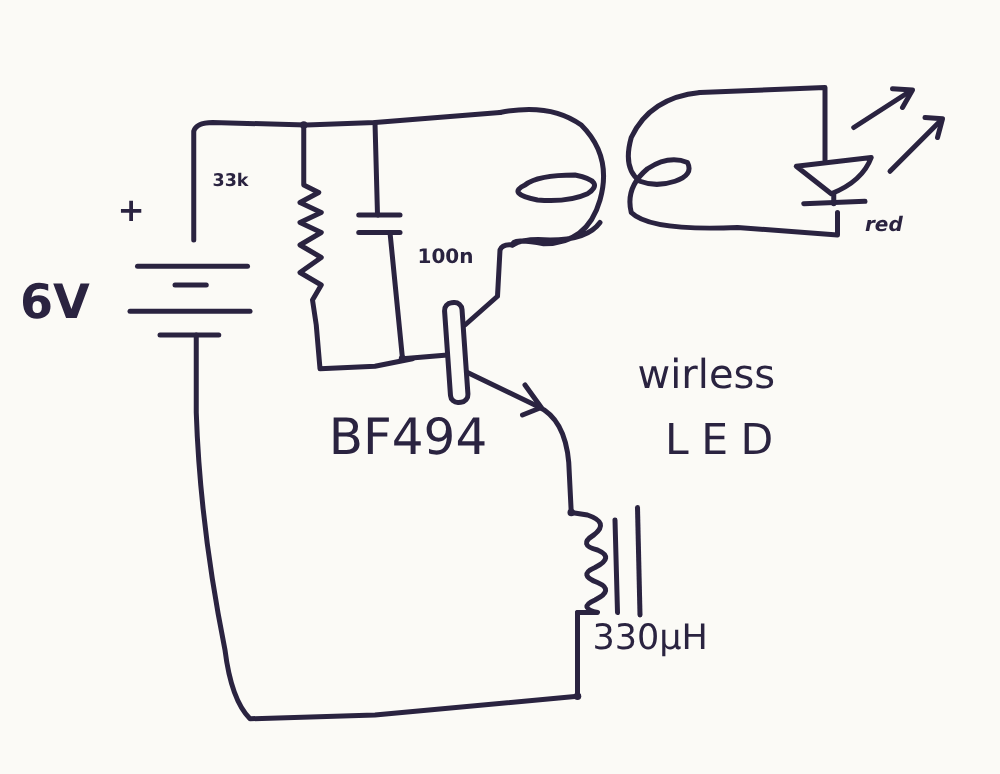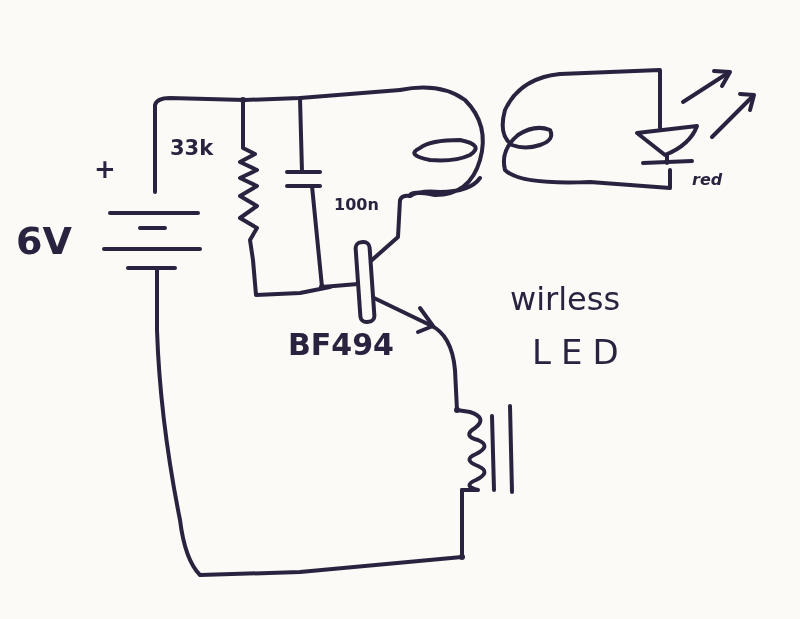--- a/index.html
+++ b/index.html
@@ -68,19 +68,20 @@
     <line class="ink" x1="510" y1="406" x2="512" y2="492"></line>
 
     <circle class="dot" cx="243" cy="100" r="3"></circle>
     <circle class="dot" cx="322" cy="287" r="3"></circle>
     <circle class="dot" cx="457" cy="410" r="3"></circle>
     <circle class="dot" cx="462" cy="557" r="3"></circle>
   </svg>
 
   <span class="label" style="left:94px; top:156px; font-size:26px;">+</span>
   <span class="label" style="left:16px; top:222px; font-size:38px; font-weight:bold;">6V</span>
-  <span class="label" style="left:170px; top:138px; font-size:21px;">33k</span>
+  <span class="label" style="left:170px; top:138px; font-size:14px;">33k</span>
   <span class="label" style="left:334px; top:162px; font-size:16px;margin-top:35px;">100n</span>
-  <span class="label" style="left:288px; top:330px; font-size:30px; font-weight:bold;">BF494</span>
+  <span class="label" style="left:263px; top:330px; font-size:40px; font-weight:normal;">BF494</span>
+  <span class="label" style="left:474px; top:496px; font-size:28px; font-weight:normal;">330µH</span>
   <span class="label" style="left:692px; top:172px; font-size:16px; font-style:italic;">red</span>
   <span class="label" style="left:510px; top:283px; font-size:32px; font-weight:normal;">wirless</span>
   <span class="label" style="left:532px; top:335px; font-size:34px; font-weight:normal; letter-spacing:10px;">LED</span>
 </div>
 
 </body></html>

